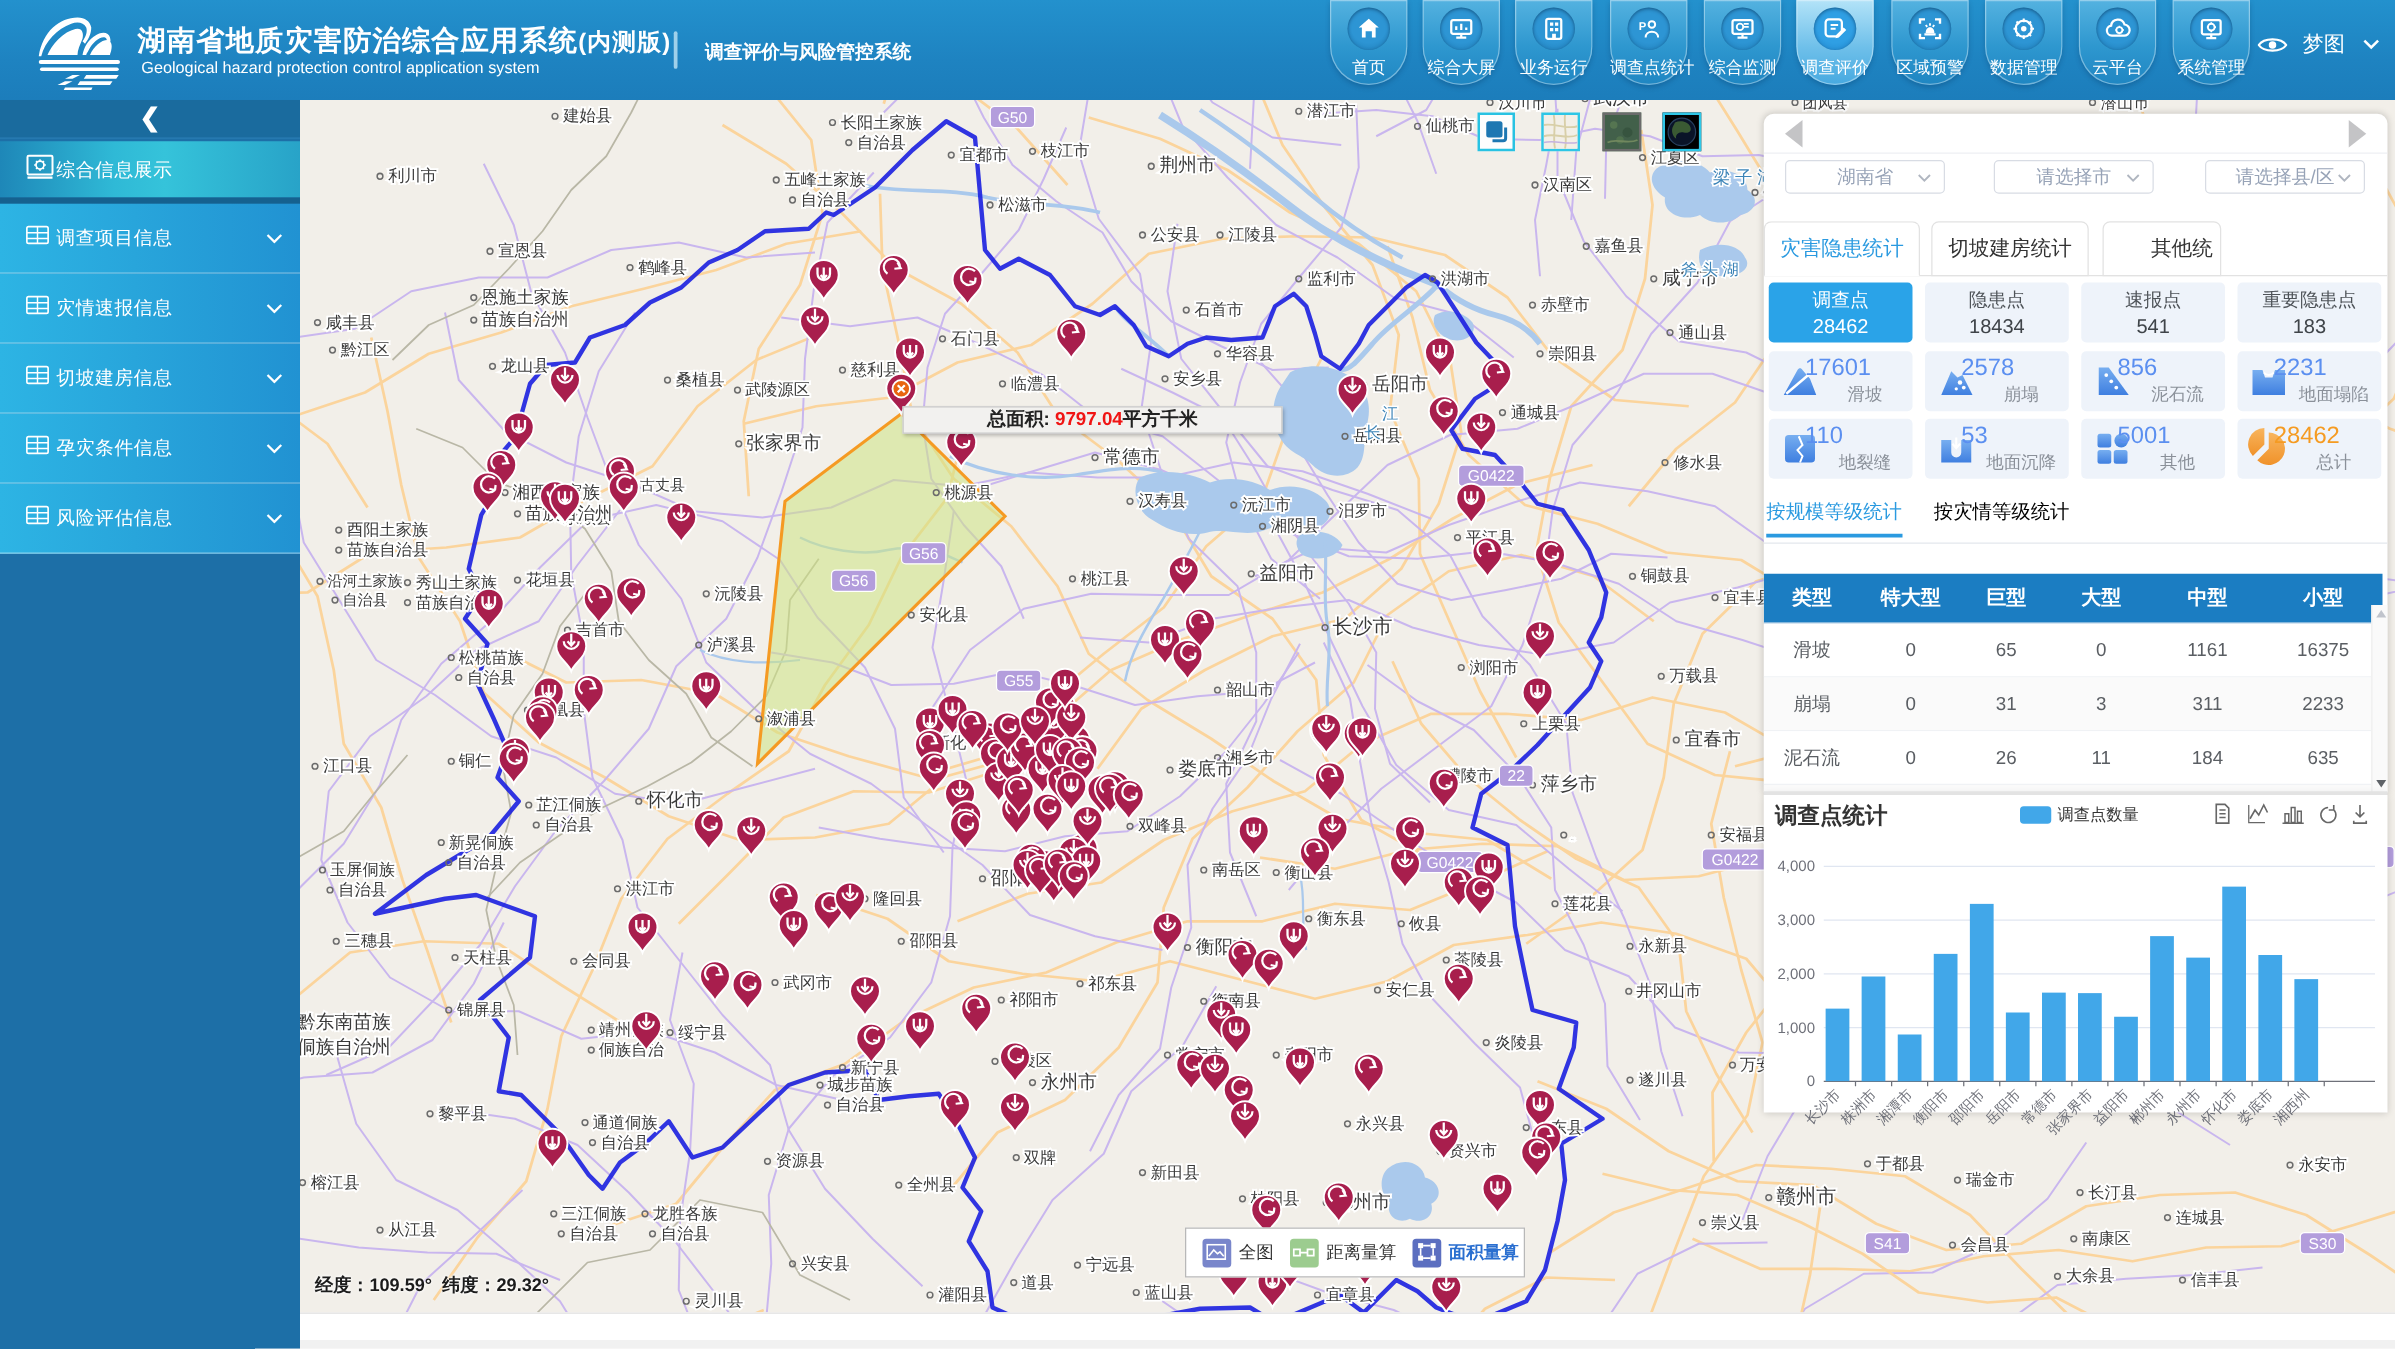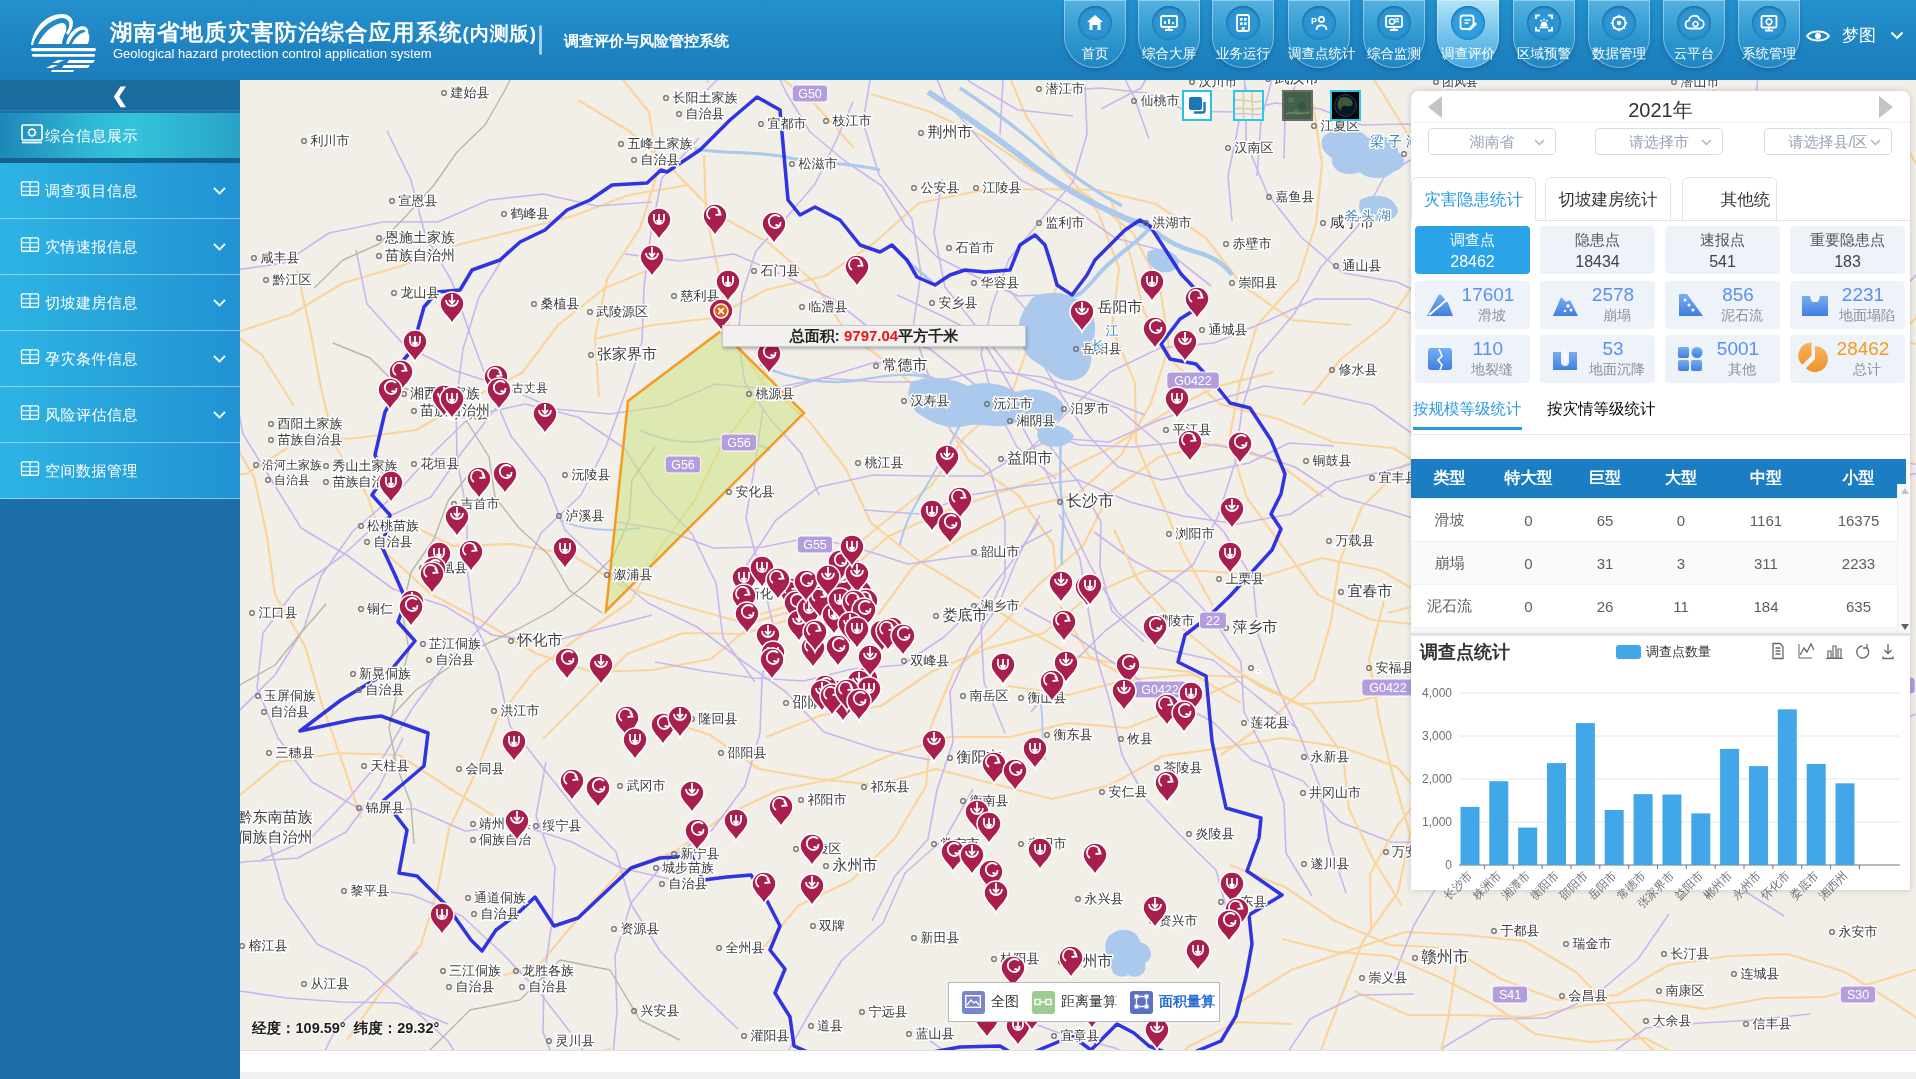--- a/index.html
+++ b/index.html
@@ -67,21 +67,21 @@
 .ptab{position:absolute;top:0;height:44px;border:1px solid #e2e2e2;border-radius:6px 6px 0 0;background:#fff;
  font-size:16.5px;color:#333;text-align:center;line-height:42px;}
 .ptab.act{color:#2a9ae0;border-bottom:1px solid #fff;}
 .statbox{position:absolute;width:115px;height:48px;border-radius:4px;background:#eef3fa;text-align:center;
  font-size:15px;color:#4e5358;padding-top:5px;}
 .statbox b{display:block;font-size:16px;font-weight:normal;color:#3f4449;margin-top:3px;}
 .statbox.hl{background:#2aa3e8;color:#fff;}
 .statbox.hl b{color:#fff;}
 .tile{position:absolute;width:115px;height:48px;border-radius:4px;background:#eef3fa;}
 .tile .tic{position:absolute;left:8px;top:7px;width:34px;height:34px;}
-.tile .num{position:absolute;left:40px;top:3px;width:66px;text-align:center;font-size:19px;color:#5b8ff0;}
+.tile .num{position:absolute;left:29px;top:3px;width:66px;font-size:19px;color:#5b8ff0;}
 .tile .lb{position:absolute;left:44px;top:26px;width:66px;text-align:center;font-size:14px;color:#8a9099;white-space:nowrap;}
 .tile .num.or{color:#f59b22;}
 #subtabs{position:relative;height:42px;}
 #subtabs .st{position:absolute;top:10px;font-size:15.5px;}
 #subtabs .st.a{color:#2a9ae0;border-bottom:3px solid #2a9ae0;padding-bottom:7px;}
 #subtabs .sep{position:absolute;left:0;right:0;top:45px;height:1px;background:#e4e7ed;}
 #stable{position:absolute;left:0;top:368px;width:495px;}
 .trow{position:relative;height:43px;font-size:15px;color:#5a5e63;border-bottom:1px solid #f0f2f5;box-sizing:border-box;}
 .trow.hd{height:40px;background:#1b7dc2;color:#fff;font-weight:bold;font-size:16px;}
 .trow .c{position:absolute;top:0;height:100%;display:flex;align-items:center;justify-content:center;}
@@ -1178,32 +1178,24 @@
     <div class="mitem">
       <span class="ic"><svg width="20" height="17" viewBox="0 0 22 19">
           <rect x="1.5" y="1.5" width="19" height="15" rx="1.5" fill="none" stroke="#fff" stroke-width="1.5"></rect>
           <path d="M11 1.5 V16.5 M1.5 7 H20.5 M1.5 12 H20.5" stroke="#fff" stroke-width="1.3"></path>
         </svg></span>
       <span class="tx">风险评估信息</span>
       <span class="ch"><svg width="13" height="8" viewBox="0 0 13 8">
           <path d="M1 1 L6.5 6.5 L12 1" fill="none" stroke="#fff" stroke-width="1.8"></path>
         </svg></span>
     </div>
-    <div class="mitem">
-      <span class="ic"><svg width="20" height="17" viewBox="0 0 22 19">
-          <rect x="1.5" y="1.5" width="19" height="15" rx="1.5" fill="none" stroke="#fff" stroke-width="1.5"></rect>
-          <path d="M11 1.5 V16.5 M1.5 7 H20.5 M1.5 12 H20.5" stroke="#fff" stroke-width="1.3"></path>
-        </svg></span>
-      <span class="tx">空间数据管理</span>
-    </div>
   </div>
 <div id="panelA">
     <div id="yearrow">
       <span class="tri l"></span>
-      <div class="yr">2021年</div>
       <span class="tri r"></span>
     </div>
     <div class="selrow">
       <div class="sel" style="left:17px">湖南省<svg class="car" style="position:absolute;right:10px;top:10px;" width="11" height="7" viewBox="0 0 11 7">
           <path d="M1 1 L5.5 5.5 L10 1" fill="none" stroke="#b0b6c0" stroke-width="1.5"></path>
         </svg></div>
       <div class="sel" style="left:184px">请选择市<svg class="car" style="position:absolute;right:10px;top:10px;" width="11" height="7" viewBox="0 0 11 7">
           <path d="M1 1 L5.5 5.5 L10 1" fill="none" stroke="#b0b6c0" stroke-width="1.5"></path>
         </svg></div>
       <div class="sel" style="left:353px">请选择县/区<svg class="car" style="position:absolute;right:10px;top:10px;" width="11" height="7" viewBox="0 0 11 7">

